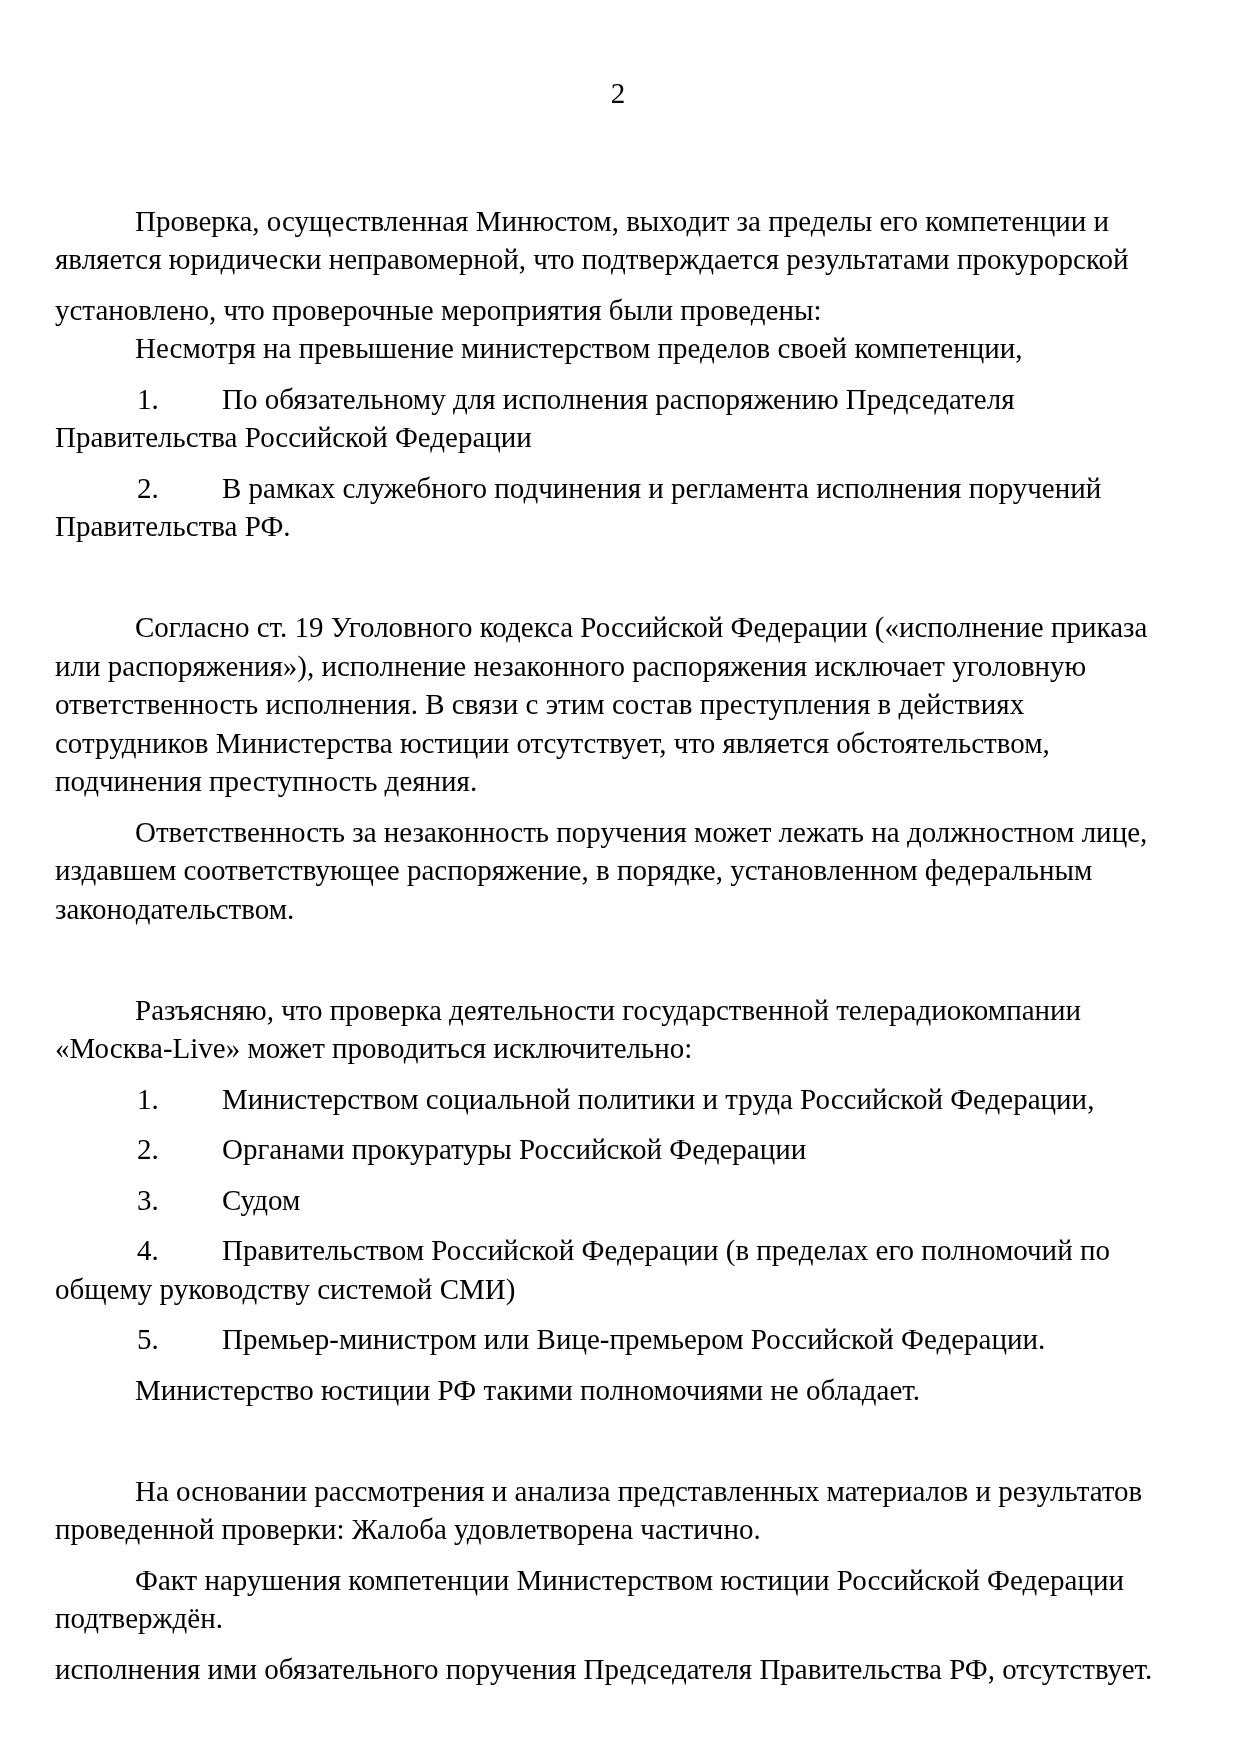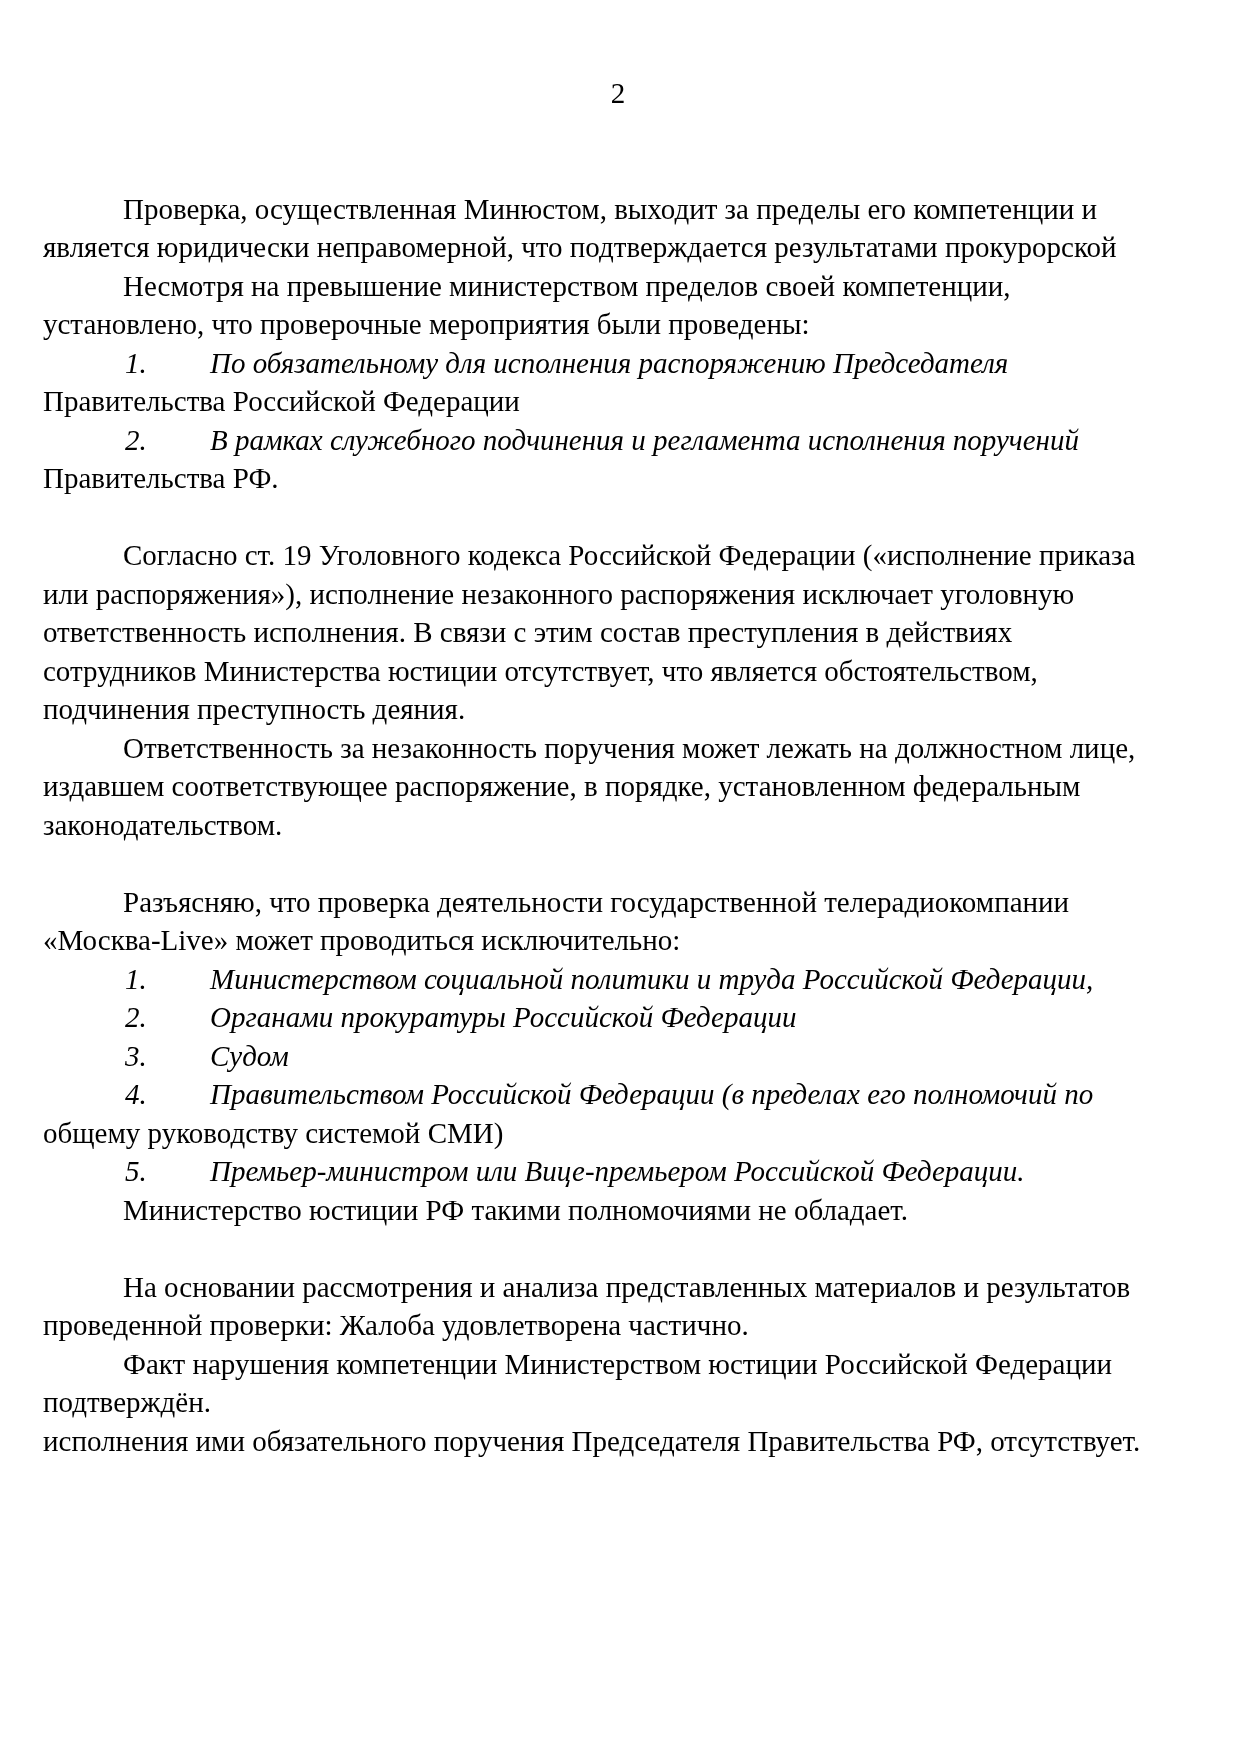--- a/index.html
+++ b/index.html
@@ -22,56 +22,55 @@
     padding: 74px 49px 0 43px;
   }
   .page-number {
     text-align: center;
     height: 38.5px;
   }
   .header-gap {
     height: 77px;
   }
   .block {
-    margin: 0;
+    margin: 12px;
   }
   .block.blank {
     height: 38.5px;
   }
   .line {
     white-space: nowrap;
     height: 38.5px;
   }
   .line.indented {
     padding-left: 80px;
   }
   .line.num-line {
     padding-left: 82px;
-    font-style: italic;
   }
   .line .num {
     display: inline-block;
     width: 85px;
   }
 </style>
 </head>
 <body>
 
 <div class="page">
   <div class="content">
     <div class="page-number">2</div>
     <div class="header-gap"></div>
     <div>
         <div class="block paragraph">
           <div class="line indented">Проверка, осуществленная Минюстом, выходит за пределы его компетенции и</div>
           <div class="line">является юридически неправомерной, что подтверждается результатами прокурорской</div>
         </div>
         <div class="block paragraph">
+          <div class="line">установлено, что проверочные мероприятия были проведены:</div>
           <div class="line indented">Несмотря на превышение министерством пределов своей компетенции,</div>
-          <div class="line">установлено, что проверочные мероприятия были проведены:</div>
         </div>
         <div class="block list-item">
           <div class="line num-line"><span class="num">1.</span>По обязательному для исполнения распоряжению Председателя</div>
           <div class="line">Правительства Российской Федерации</div>
         </div>
         <div class="block list-item">
           <div class="line num-line"><span class="num">2.</span>В рамках служебного подчинения и регламента исполнения поручений</div>
           <div class="line">Правительства РФ.</div>
         </div>
         <div class="block blank"></div>

